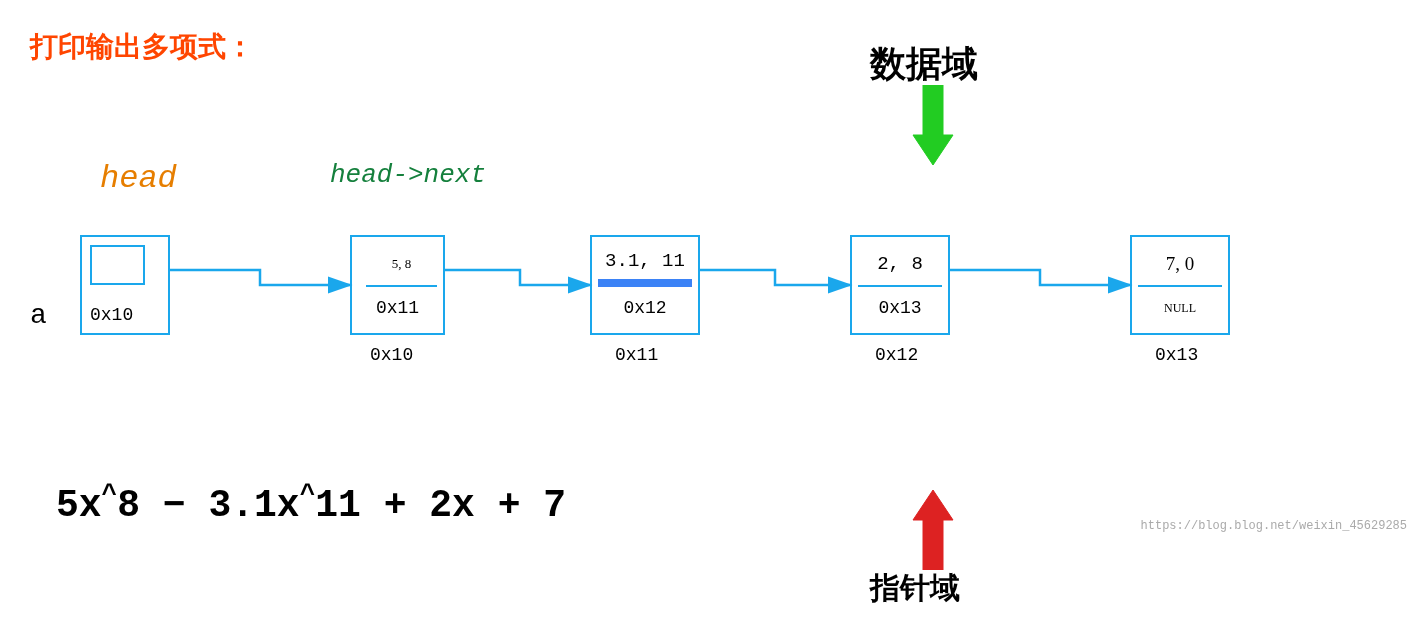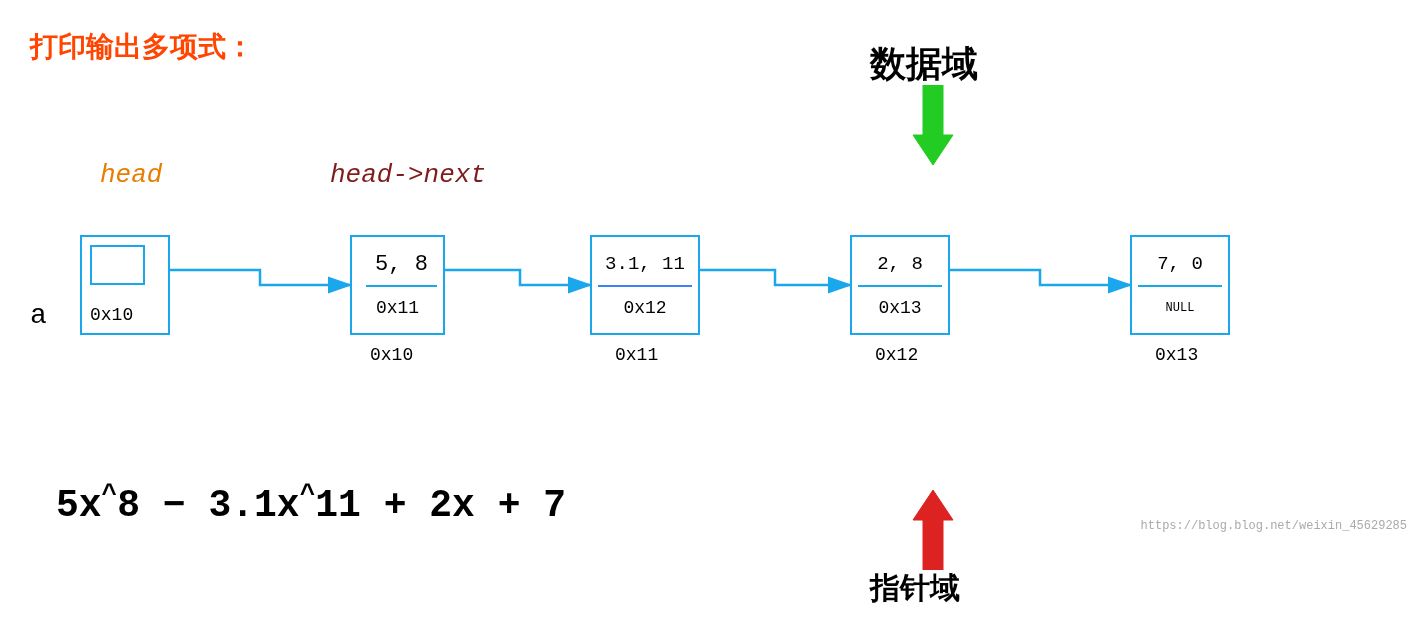--- a/index.html
+++ b/index.html
@@ -27,32 +27,32 @@
       color: #ff4500;
       font-family: 'SimHei', 'Microsoft YaHei', sans-serif;
       font-weight: bold;
     }
 
     
     .label-head {
       position: absolute;
       top: 160px;
       left: 100px;
-      font-size: 26px;
+      font-size: 32px;
       color: #e67e00;
       font-family: 'Courier New', monospace;
       font-style: italic;
     }
 
     .label-head-next {
       position: absolute;
       top: 160px;
       left: 330px;
       font-size: 26px;
-      color: #7f1d1d;
+      color: #15803d;
       font-family: 'Courier New', monospace;
       font-style: italic;
     }
 
     
     .label-data-domain {
       position: absolute;
       top: 40px;
       left: 870px;
       font-size: 36px;
@@ -138,21 +138,22 @@
     .node-1-data {
       position: absolute;
       top: 6px;
       left: 14px;
       right: 6px;
       height: 44px;
       border-bottom: 2px solid #1aa7ec;
       display: flex;
       align-items: center;
       justify-content: center;
-      font-size: 22px;
+      font-size: 13px;
+      font-family: Liberation Serif, serif;
     }
     .node-1-ptr {
       position: absolute;
       bottom: 6px;
       left: 6px;
       right: 6px;
       height: 38px;
       display: flex;
       align-items: center;
       justify-content: center;
@@ -165,21 +166,21 @@
       left: 590px;
       width: 110px;
       height: 100px;
     }
     .node-2-data {
       position: absolute;
       top: 6px;
       left: 6px;
       right: 6px;
       height: 44px;
-      border-bottom: 2px solid #3b82f6;
+      border-bottom: 8px solid #3b82f6;
       display: flex;
       align-items: center;
       justify-content: center;
       font-size: 19px;
     }
     .node-2-ptr {
       position: absolute;
       bottom: 6px;
       left: 6px;
       right: 6px;
@@ -220,20 +221,21 @@
       justify-content: center;
       font-size: 18px;
     }
 
     
     .node-4 {
       top: 235px;
       left: 1130px;
       width: 100px;
       height: 100px;
+      font-family: Liberation Serif, serif;
     }
     .node-4-data {
       position: absolute;
       top: 6px;
       left: 6px;
       right: 6px;
       height: 44px;
       border-bottom: 2px solid #1aa7ec;
       display: flex;
       align-items: center;

